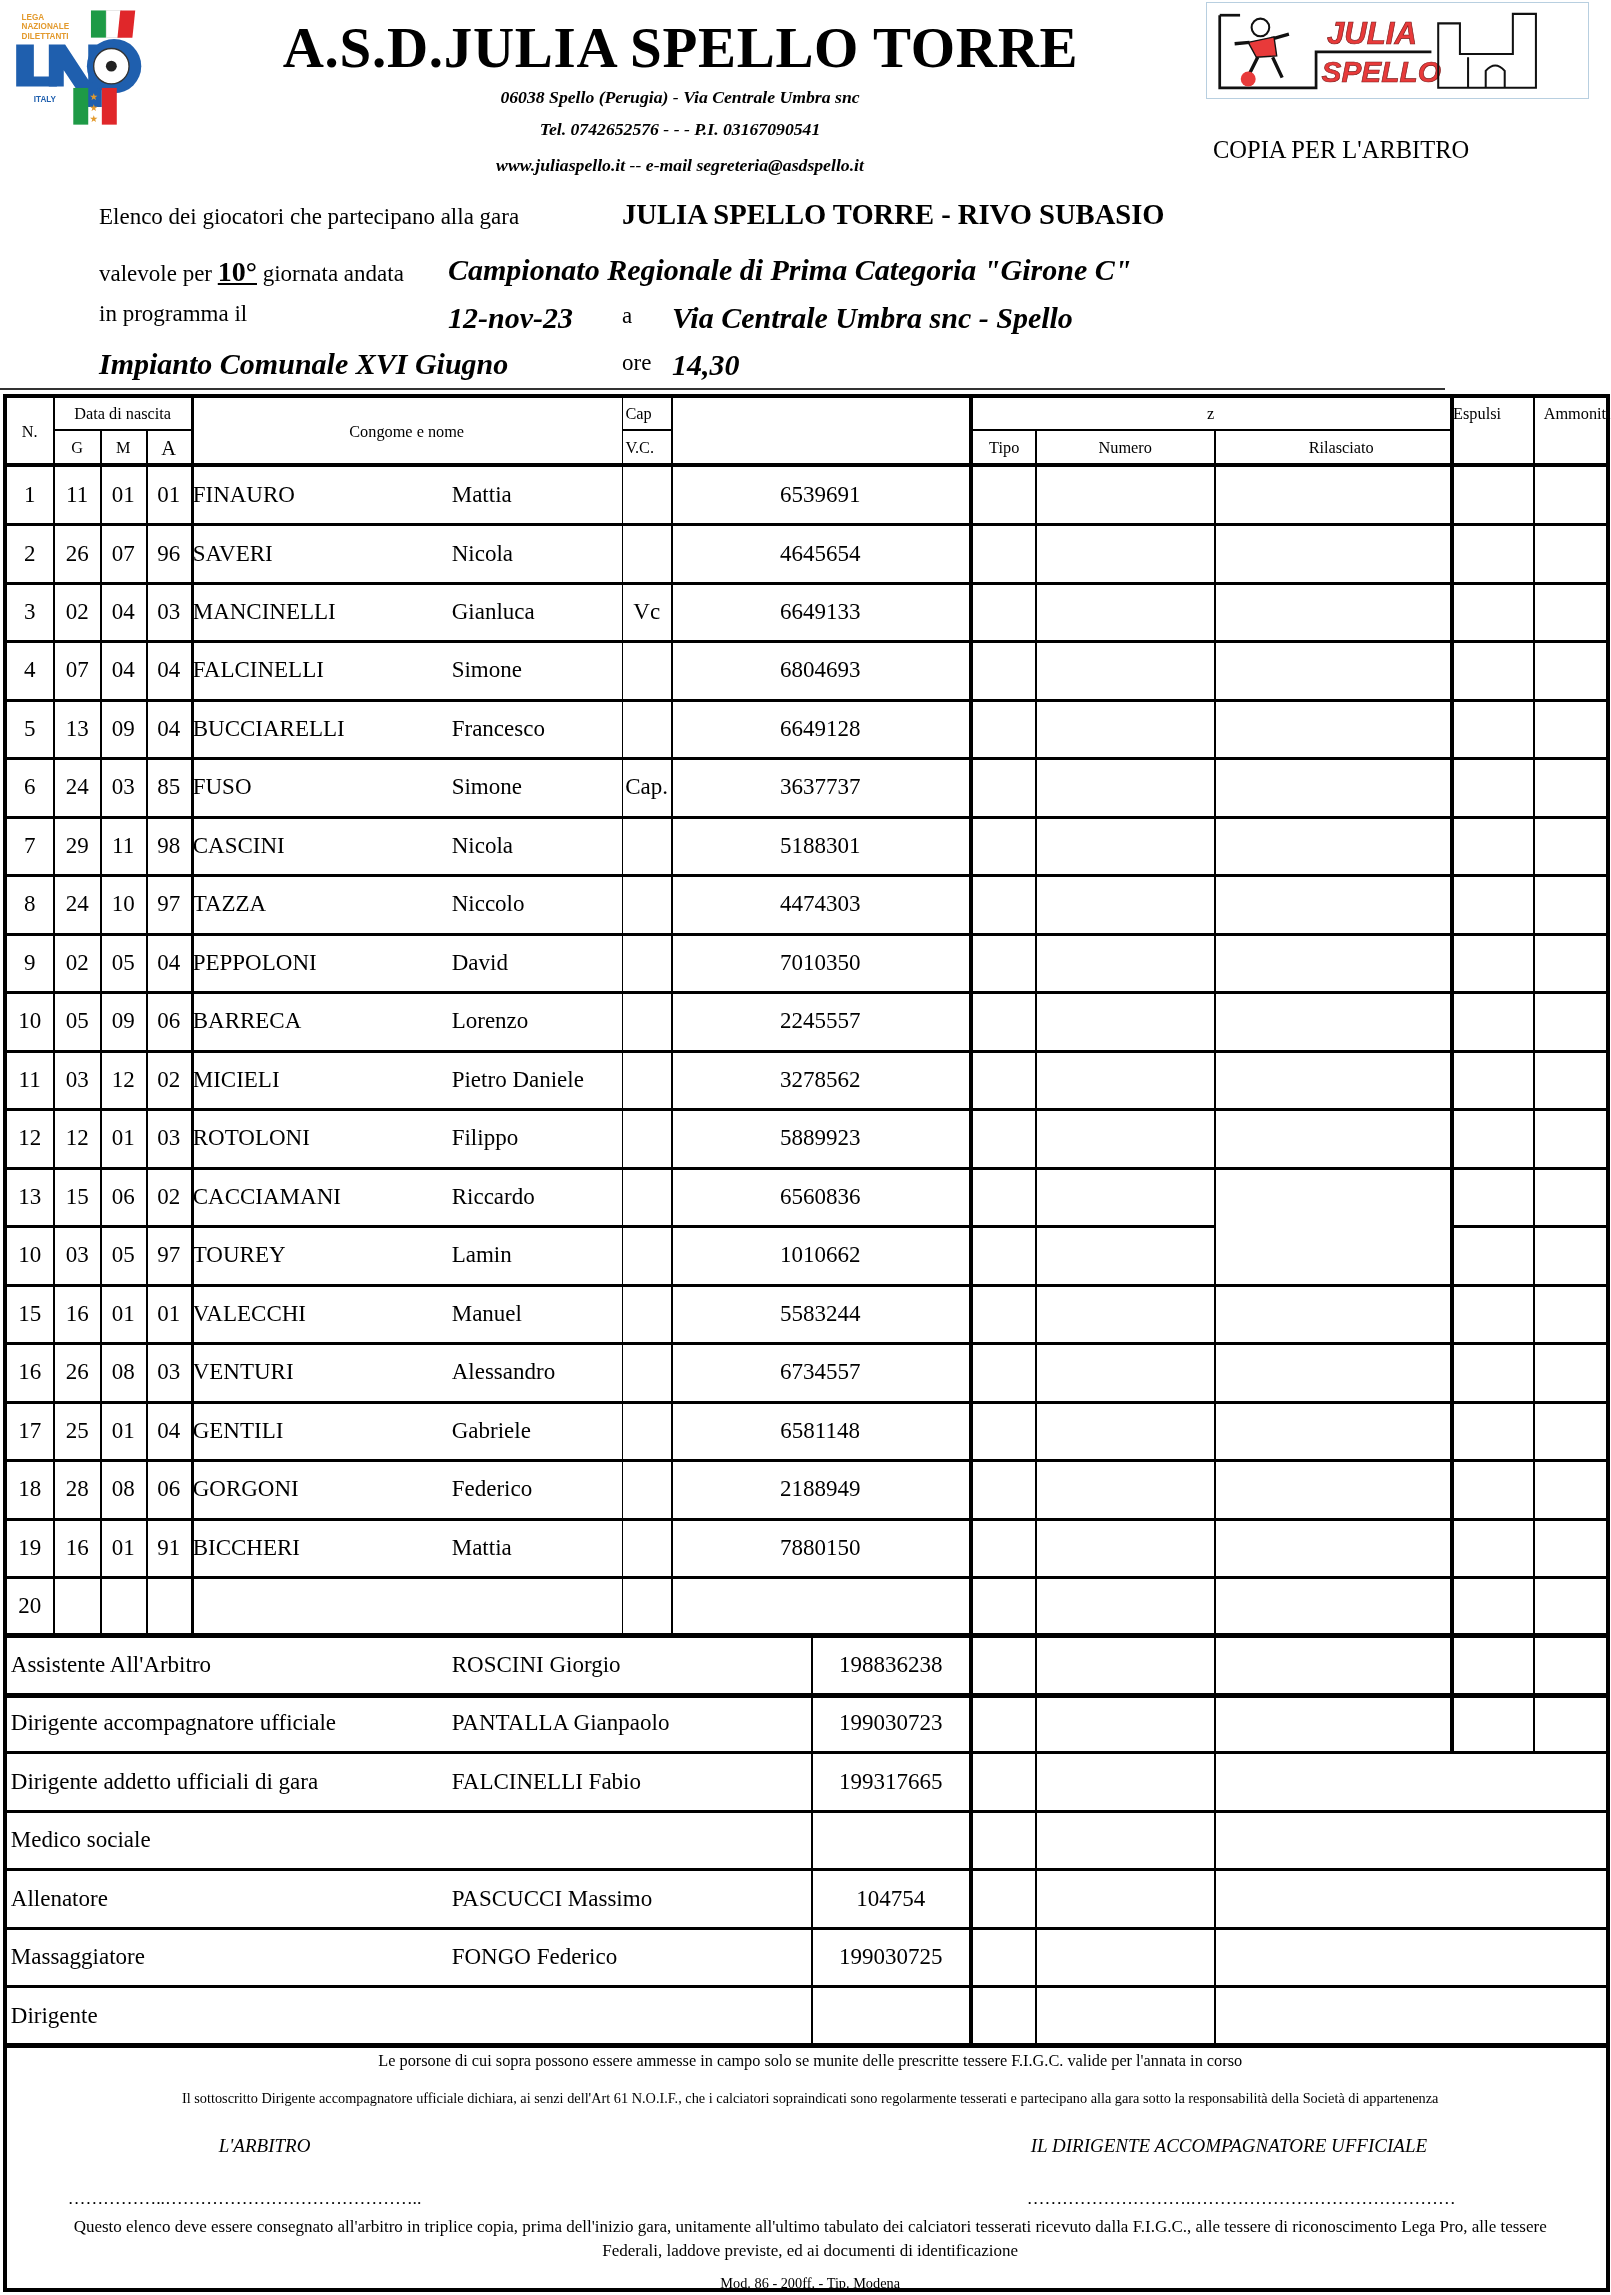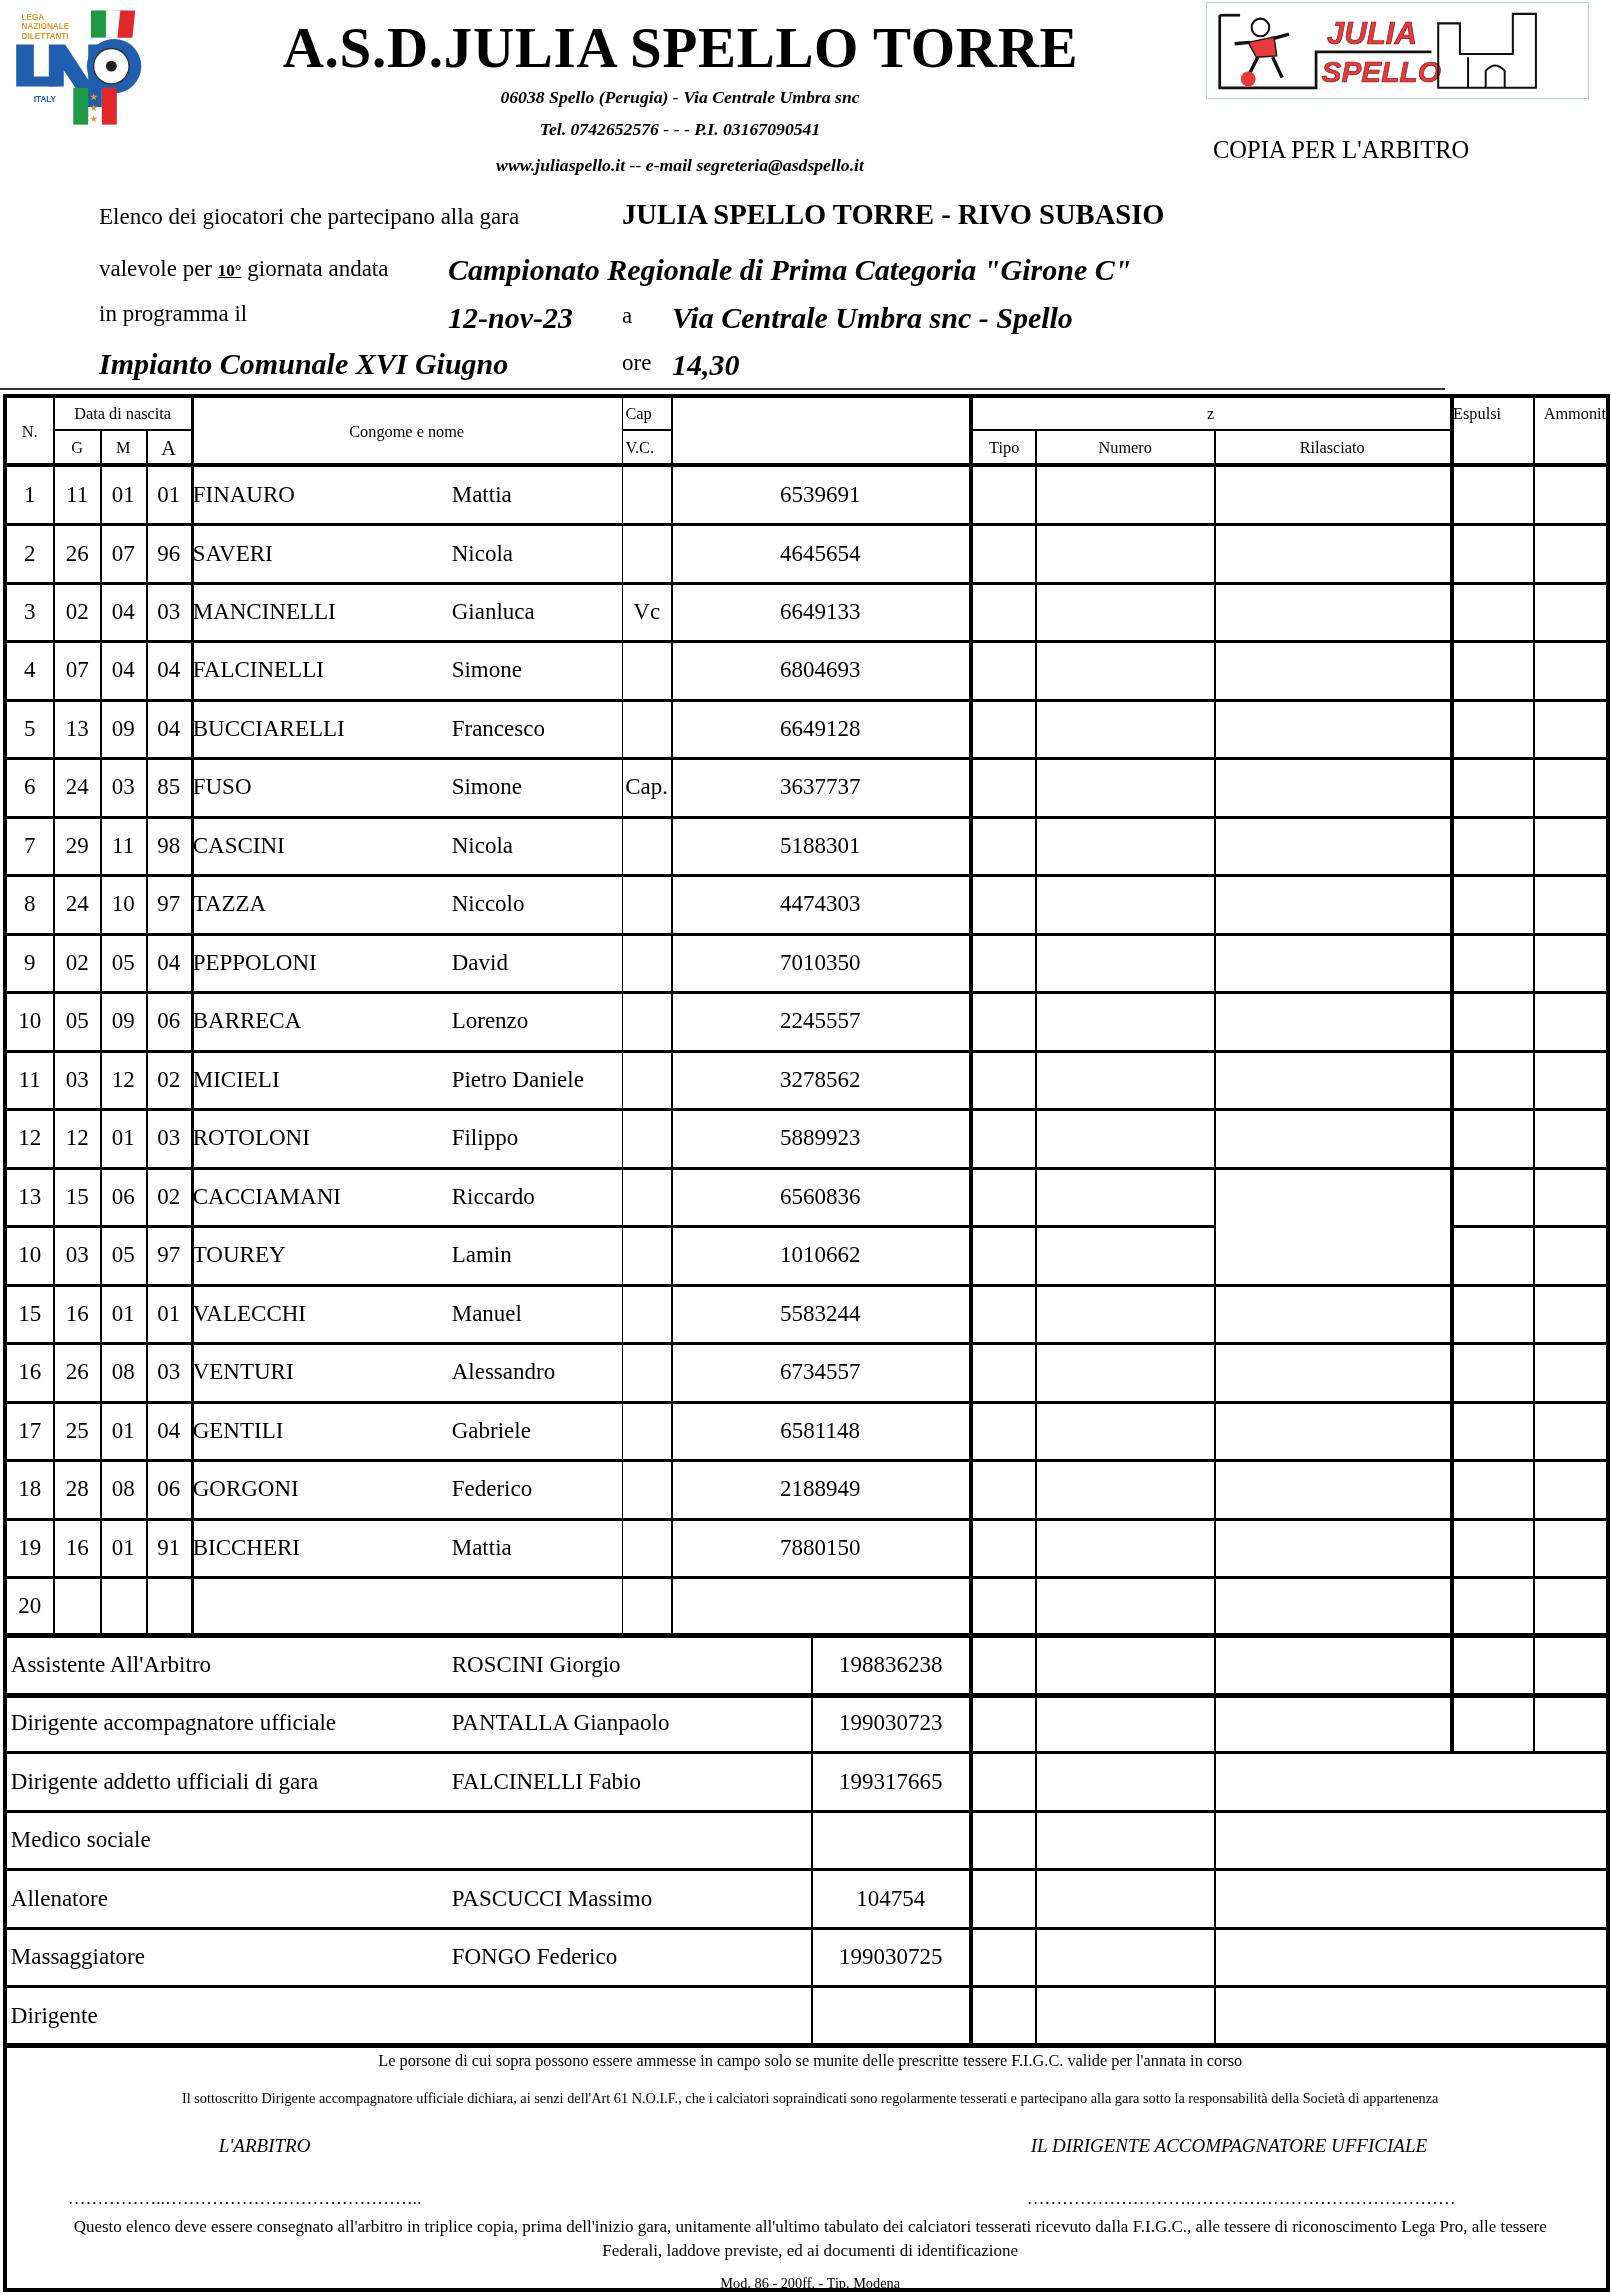--- a/index.html
+++ b/index.html
@@ -72,21 +72,21 @@
   </svg>
 </div>
 
 <div class="abs copia">COPIA PER L'ARBITRO</div>
 
 <div class="abs lbl" style="left:99px;top:204px;">Elenco dei giocatori che partecipano alla gara</div>
 <div class="abs big" style="left:622px;top:199px;">JULIA SPELLO TORRE  - RIVO SUBASIO</div>
 
 <div class="abs lbl" style="left:99px;top:256px;">
   <span>valevole per</span>
-  <b style="font-size:17px;text-decoration:underline;">10°</b>
+  <b style="font-size:28px;text-decoration:underline;">10°</b>
   <span>giornata andata</span>
 </div>
 <div class="abs med" style="left:448px;top:253px;">Campionato Regionale di Prima Categoria "Girone C"</div>
 
 <div class="abs lbl" style="left:99px;top:301px;">in programma il</div>
 <div class="abs med" style="left:448px;top:301px;">12-nov-23</div>
 <div class="abs lbl" style="left:622px;top:303px;">a</div>
 <div class="abs med" style="left:672px;top:301px;">Via Centrale Umbra snc - Spello</div>
 
 <div class="abs med" style="left:99px;top:347px;">Impianto Comunale XVI Giugno</div>
@@ -101,21 +101,21 @@
   <div class="cell c hdr" style="left:48px;top:0;width:136px;height:31px;">Data di nascita</div>
   <div class="cell c hdr" style="left:48px;top:33px;width:45px;height:34px;">G</div>
   <div class="cell c hdr" style="left:94px;top:33px;width:45px;height:34px;">M</div>
   <div class="cell c" style="left:140px;top:33px;width:44px;height:34px;font-size:20.4px;">A</div>
   <div class="cell c hdr" style="left:185px;top:0;width:430px;height:67px;">Congome e nome</div>
   <div class="cell hdr" style="left:616px;top:0;width:48px;height:31px;padding-left:2.7px;">Cap</div>
   <div class="cell hdr" style="left:616px;top:33px;width:48px;height:34px;padding-left:2.7px;">V.C.</div>
   <div class="cell c hdr" style="left:966px;top:0;width:476px;height:31px;">z</div>
   <div class="cell c hdr" style="left:966px;top:33px;width:63px;height:34px;">Tipo</div>
   <div class="cell c hdr" style="left:1030px;top:33px;width:177px;height:34px;">Numero</div>
-  <div class="cell c hdr" style="left:1208px;top:33px;width:235px;height:34px;">Rilasciato</div>
+  <div class="cell c hdr" style="left:1208px;top:33px;width:235px;height:34px;padding-left:9px;">Rilasciato</div>
   <div class="cell hdr" style="left:1445px;top:0;width:82px;height:31px;padding-left:1.4px;">Espulsi</div>
   <div class="cell hdr" style="left:1528px;top:0;width:75px;height:31px;padding-left:9px;">Ammoniti</div>
 
   <div id="rows">
       <div>
         <div class="cell c" style="height:58px;top:68px;left:0;width:46px;">1</div>
         <div class="cell c" style="height:58px;top:68px;left:48px;width:45px;">11</div>
         <div class="cell c" style="height:58px;top:68px;left:94px;width:45px;">01</div>
         <div class="cell c" style="height:58px;top:68px;left:140px;width:44px;">01</div>
         <div class="cell " style="height:58px;top:68px;left:186px;width:258px;">FINAURO</div>

